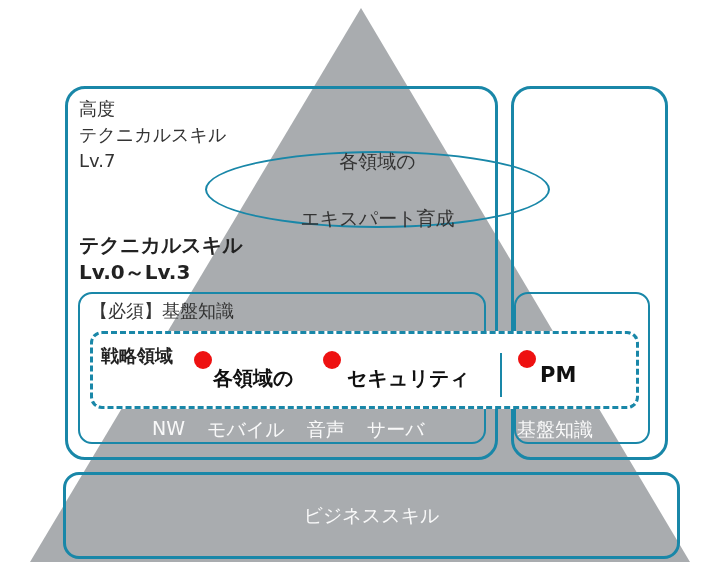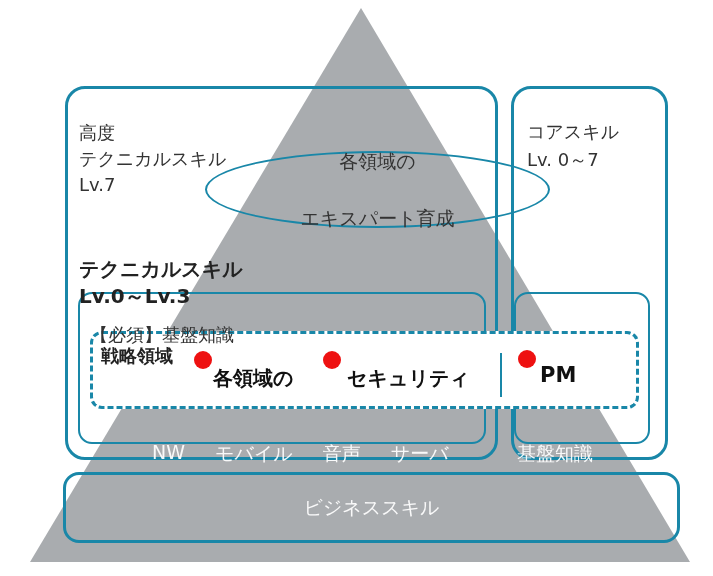--- a/index.html
+++ b/index.html
@@ -19,47 +19,47 @@
     background:var(--gray);
     clip-path:polygon(361px 8px,690px 562px,30px 562px);
     z-index:0;
   }
   .box{position:absolute;box-sizing:border-box;border:3px solid var(--teal);border-radius:20px;z-index:1;}
   .box-left{left:65px;top:86px;width:433px;height:374px;}
   .box-right{left:511px;top:86px;width:157px;height:374px;}
   .box-inner{border-width:2px;border-radius:14px;}
   .box-inner-left{left:78px;top:292px;width:408px;height:152px;}
   .box-inner-right{left:514px;top:292px;width:136px;height:152px;}
-  .box-bottom{left:63px;top:472px;width:617px;height:71px;border-radius:16px;display:flex;align-items:center;justify-content:center;}
+  .box-bottom{left:63px;top:472px;width:617px;height:87px;border-radius:16px;display:flex;align-items:center;justify-content:center;}
   .ellipse{
     position:absolute;left:205px;top:151px;width:345px;height:77px;box-sizing:border-box;
     border:2px solid var(--teal);border-radius:50%;z-index:1;
     display:flex;flex-direction:column;align-items:center;justify-content:center;
     font-size:19px;line-height:25px;color:var(--dark);gap:32px;
   }
-  .txt{position:absolute;z-index:3;margin-top:24px;}
+  .txt{position:absolute;z-index:3;}
   .adv-label{left:79px;top:96px;font-size:18px;line-height:26px;}
   .tech-label{left:79px;top:232px;font-size:20px;font-weight:bold;line-height:27px;color:#222;}
   .core-label{left:527px;top:94px;font-size:18px;line-height:28px;}
   .required-label{left:90px;top:299px;font-size:18px;font-family:Liberation Serif, serif;}
   .dashed-box{
     position:absolute;left:90px;top:331px;width:549px;height:78px;box-sizing:border-box;
     background:#fff;border:3px dashed var(--teal);border-radius:12px;z-index:2;
   }
   .strat-label{position:absolute;left:8px;top:10px;font-size:18px;font-weight:bold;color:#222;}
   .dot{position:absolute;width:18px;height:18px;border-radius:50%;background:var(--red);}
   .dot-1{left:101px;top:17px;}
   .dot-2{left:230px;top:17px;}
   .dot-3{left:425px;top:16px;}
   .item-label{position:absolute;font-size:20px;font-weight:bold;color:#111;}
   .item-1{left:120px;top:31px;}
   .item-2{left:254px;top:31px;}
   .item-3{left:447px;top:29px;font-size:21px;}
   .divider{position:absolute;left:407px;top:19px;width:2px;height:44px;background:var(--teal);}
-  .nw-row{left:152px;top:417px;display:flex;gap:30px;font-size:19px;color:var(--light);z-index:3;}
+  .nw-row{left:152px;top:417px;display:flex;gap:22px;font-size:19px;color:var(--light);z-index:3;}
   .problem-label{left:517px;top:417px;font-size:19px;color:var(--light);}
   .bottom-label{font-size:19px;color:var(--light);}
 </style>
 </head>
 <body>
 
 <div class="canvas">
 
   <div class="triangle"></div>
 
@@ -75,24 +75,20 @@
     <div>高度</div>
     <div>テクニカルスキル</div>
     <div>Lv.7</div>
   </div>
 
   <div class="txt tech-label">
     <div>テクニカルスキル</div>
     <div>Lv.0～Lv.3</div>
   </div>
 
-  <div class="txt core-label">
-    <div>コアスキル</div>
-    <div>Lv. 0～7</div>
-  </div>
 
   <div class="box box-inner box-inner-left"></div>
   <div class="box box-inner box-inner-right"></div>
 
   <div class="txt required-label">【必須】基盤知識</div>
 
   <div class="dashed-box">
     <span class="strat-label">戦略領域</span>
     <span class="dot dot-1"></span>
     <span class="item-label item-1">各領域の</span>

